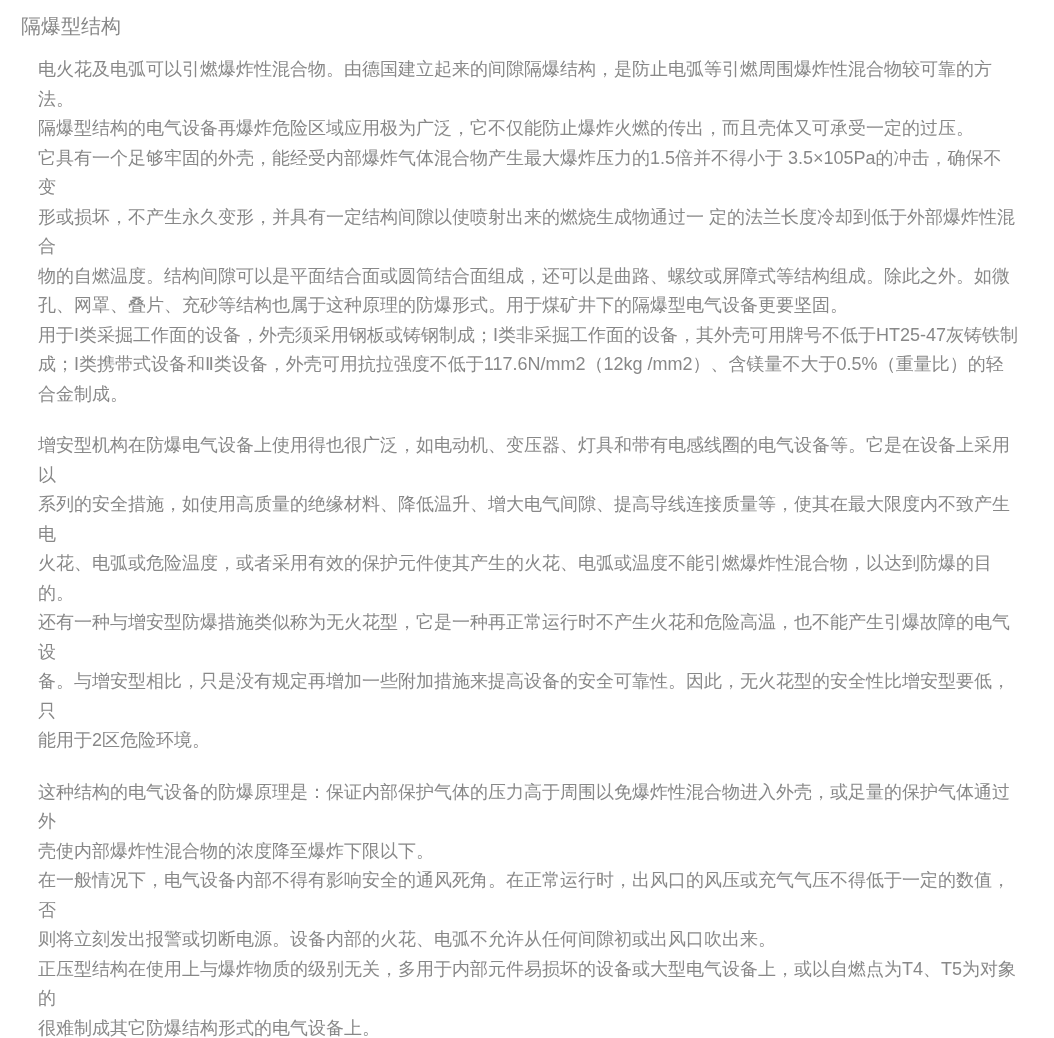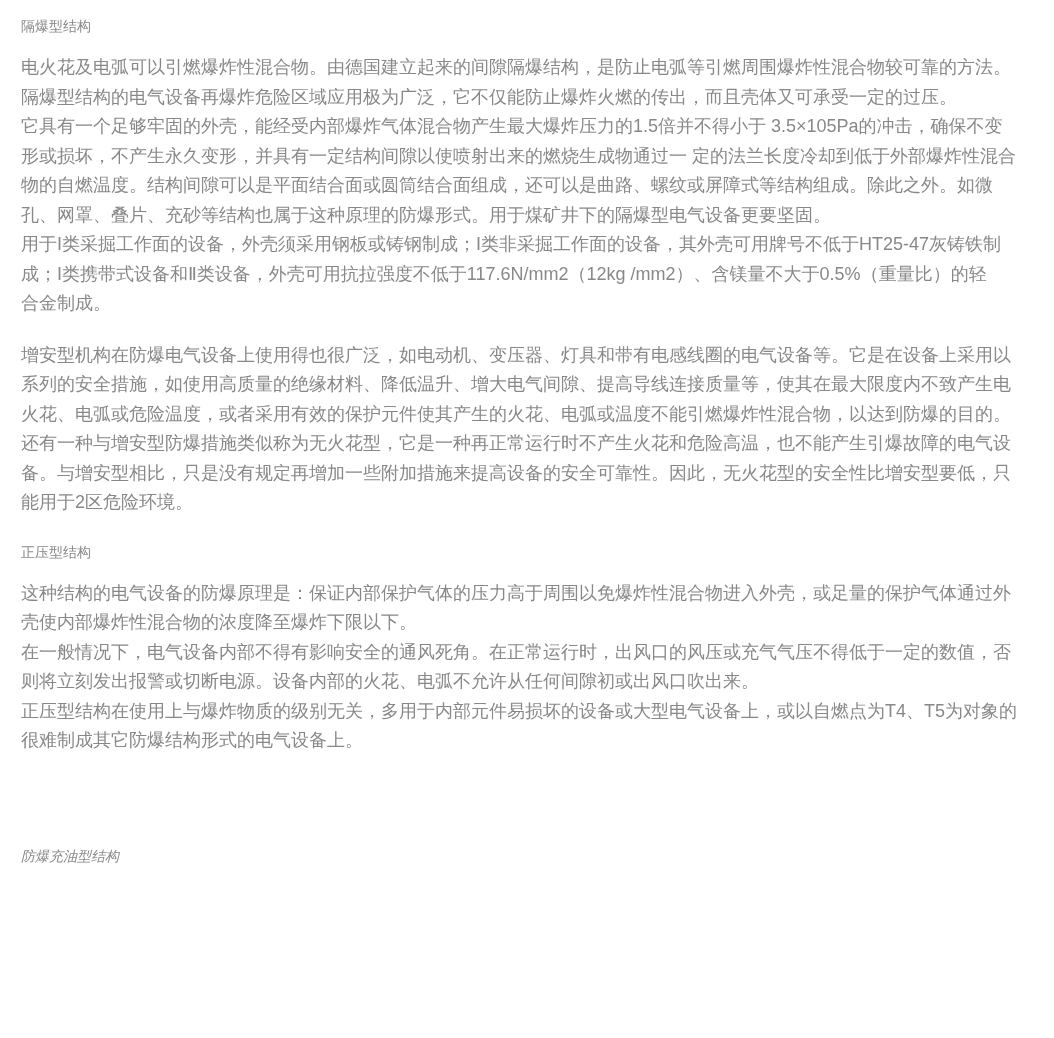--- a/index.html
+++ b/index.html
@@ -15,27 +15,27 @@
     box-sizing: border-box;
     width: 1054px;
     padding: 14px 18px 0 21px;
     color: #888888;
   }
   .sec { margin: 0; padding: 0; }
   .sec + .sec { margin-top: 22px; }
   .sec.gap-before { margin-top: 88px; font-style: italic; }
   .sec-title {
     margin: 0 0 15px 0;
-    font-size: 14px;
+    font-size: 20px;
     font-weight: normal;
     line-height: 24px;
     color: #888888;
   }
   .sec-body {
-    margin: 0;
+    margin: 17px;
     font-size: 18px;
     line-height: 29.5px;
     white-space: pre-line;
     color: #888888;
     letter-spacing: 0px;
   }
 </style>
 </head>
 <body>
 
@@ -56,21 +56,20 @@
   <section class="sec">
     <div class="sec-body">增安型机构在防爆电气设备上使用得也很广泛，如电动机、变压器、灯具和带有电感线圈的电气设备等。它是在设备上采用以
 系列的安全措施，如使用高质量的绝缘材料、降低温升、增大电气间隙、提高导线连接质量等，使其在最大限度内不致产生电
 火花、电弧或危险温度，或者采用有效的保护元件使其产生的火花、电弧或温度不能引燃爆炸性混合物，以达到防爆的目的。
 还有一种与增安型防爆措施类似称为无火花型，它是一种再正常运行时不产生火花和危险高温，也不能产生引爆故障的电气设
 备。与增安型相比，只是没有规定再增加一些附加措施来提高设备的安全可靠性。因此，无火花型的安全性比增安型要低，只
 能用于2区危险环境。</div>
   </section>
 
   <section class="sec">
-    <h3 class="sec-title">正压型结构</h3>
     <div class="sec-body">这种结构的电气设备的防爆原理是：保证内部保护气体的压力高于周围以免爆炸性混合物进入外壳，或足量的保护气体通过外
 壳使内部爆炸性混合物的浓度降至爆炸下限以下。
 在一般情况下，电气设备内部不得有影响安全的通风死角。在正常运行时，出风口的风压或充气气压不得低于一定的数值，否
 则将立刻发出报警或切断电源。设备内部的火花、电弧不允许从任何间隙初或出风口吹出来。
 正压型结构在使用上与爆炸物质的级别无关，多用于内部元件易损坏的设备或大型电气设备上，或以自燃点为T4、T5为对象的
 很难制成其它防爆结构形式的电气设备上。</div>
   </section>
 
   <section class="sec gap-before">
     <h3 class="sec-title">防爆充油型结构</h3>

